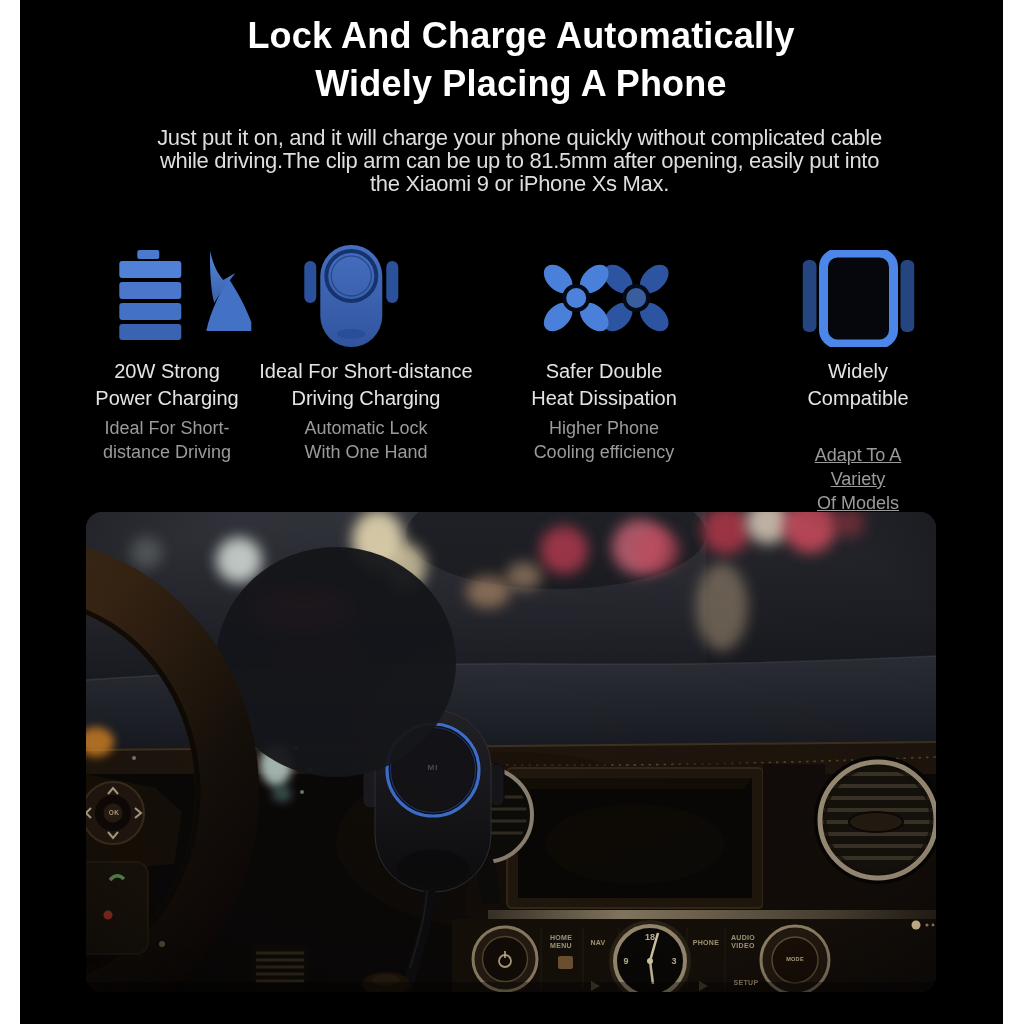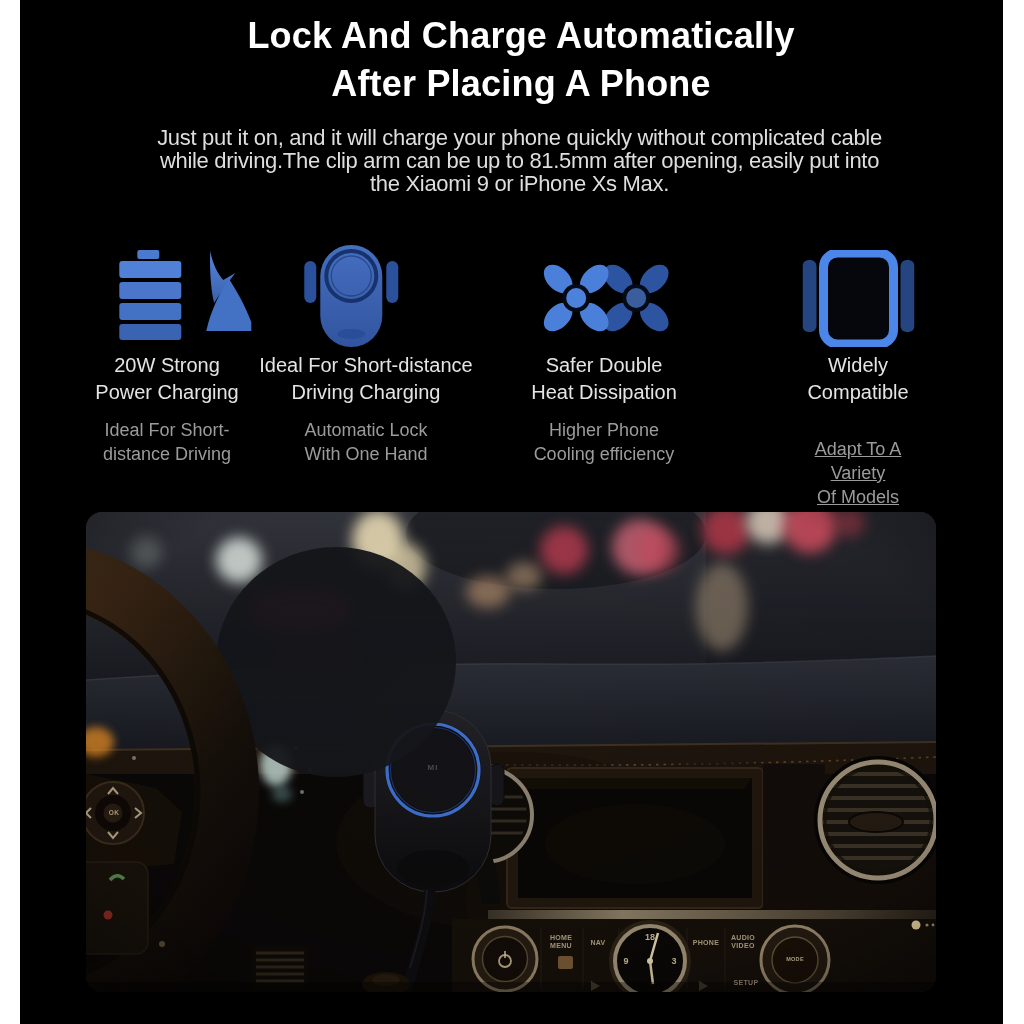--- a/index.html
+++ b/index.html
@@ -7,42 +7,42 @@
   .panel{position:absolute;left:20px;top:0;width:983px;height:1024px;background:#000;}
   .pre{white-space:pre-line;}
   .headline{position:absolute;top:12px;left:0;right:0;text-align:center;color:#fff;
     font-size:36px;line-height:48px;font-weight:800;letter-spacing:.2px;padding-left:19px;}
   .para{position:absolute;top:126px;left:0;right:0;text-align:center;color:#dedede;
     font-size:22px;line-height:23px;font-weight:400;letter-spacing:-.3px;margin-left:16px;}
   .para div{white-space:nowrap;}
   .features{position:absolute;top:245px;left:0;width:100%;height:220px;}
   .fcol{position:absolute;top:0;display:flex;flex-direction:column;align-items:center;transform:translateX(-50%);}
   .ficon{height:102px;display:flex;align-items:flex-end;justify-content:center;position:relative;}
-  .ftitle{margin-top:5px;color:#e4e4e4;font-size:20px;line-height:27px;text-align:center;white-space:pre-line;}
-  .fsub{margin-top:12px;color:#9b9b9b;font-size:18px;line-height:24px;text-align:center;white-space:pre-line;}
+  .ftitle{margin-top:11px;color:#e4e4e4;font-size:20px;line-height:27px;text-align:center;white-space:pre-line;}
+  .fsub{margin-top:4px;color:#9b9b9b;font-size:18px;line-height:24px;text-align:center;white-space:pre-line;}
   .col4 .fsub{margin-top:31px;text-decoration:underline;}
   .photo{position:absolute;left:66px;top:512px;width:850px;height:480px;border-radius:16px;
     overflow:hidden;background:#0b0a09;}
   .photo svg{position:absolute;left:0;top:0;}
   .plabel{position:absolute;transform:translate(-50%,-50%);color:#d8c8a2;opacity:.7;
     font-size:7px;line-height:7.5px;letter-spacing:.3px;text-align:center;white-space:pre-line;font-weight:bold;}
   .clockdigit{font-size:9px;color:#d2c49e;opacity:.85;letter-spacing:0;}
   .modelbl{font-size:5.5px;opacity:.75;}
   .setuplbl{opacity:.5;}
   .oklbl{font-size:6.5px;color:#c9b795;opacity:.8;}
   .milbl{font-size:8px;color:#4a4b54;opacity:.95;letter-spacing:1px;font-weight:bold;}
 </style>
 </head>
 <body>
 
 <div class="panel">
 
   <div class="headline">
     <div>Lock And Charge Automatically</div>
-    <div>After Placing A Phone</div>
+    <div>Widely Placing A Phone</div>
   </div>
 
   <div class="para">
     <div>Just put it on, and it will charge your phone quickly without complicated cable</div>
     <div>while driving.The clip arm can be up to 81.5mm after opening, easily put into</div>
     <div>the Xiaomi 9 or iPhone Xs Max.</div>
   </div>
 
   <div class="features">
 

